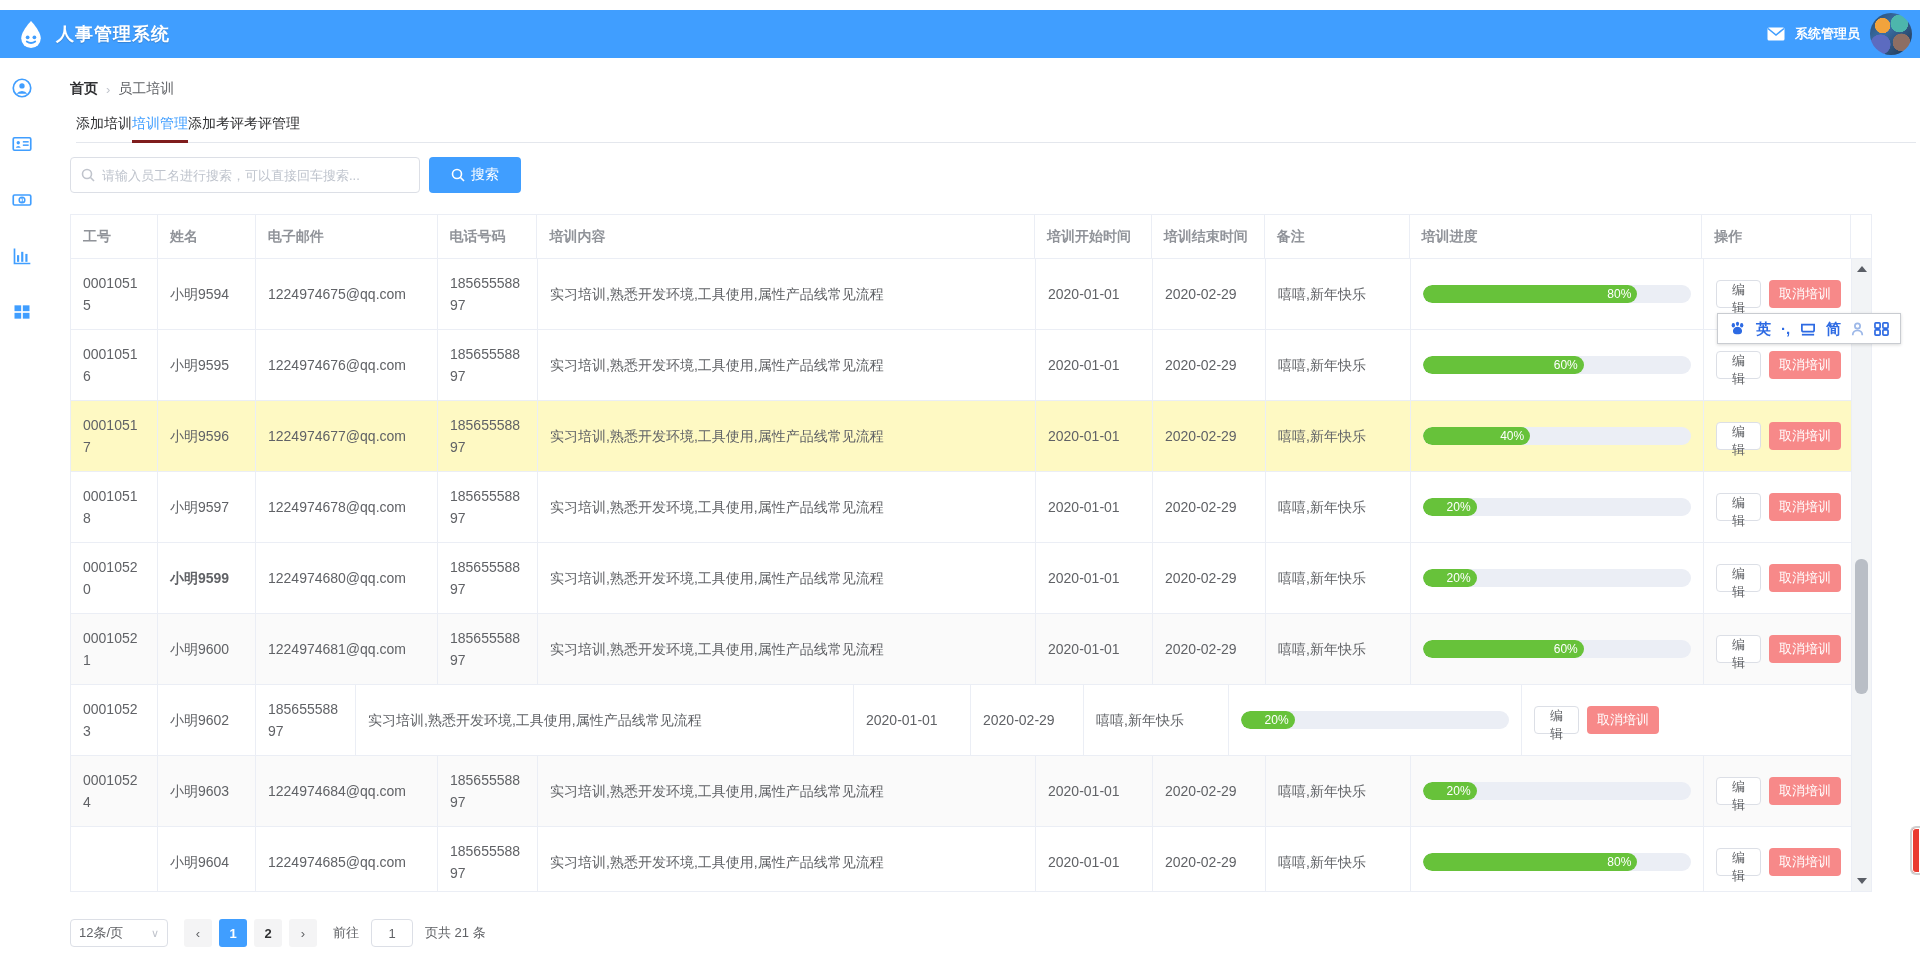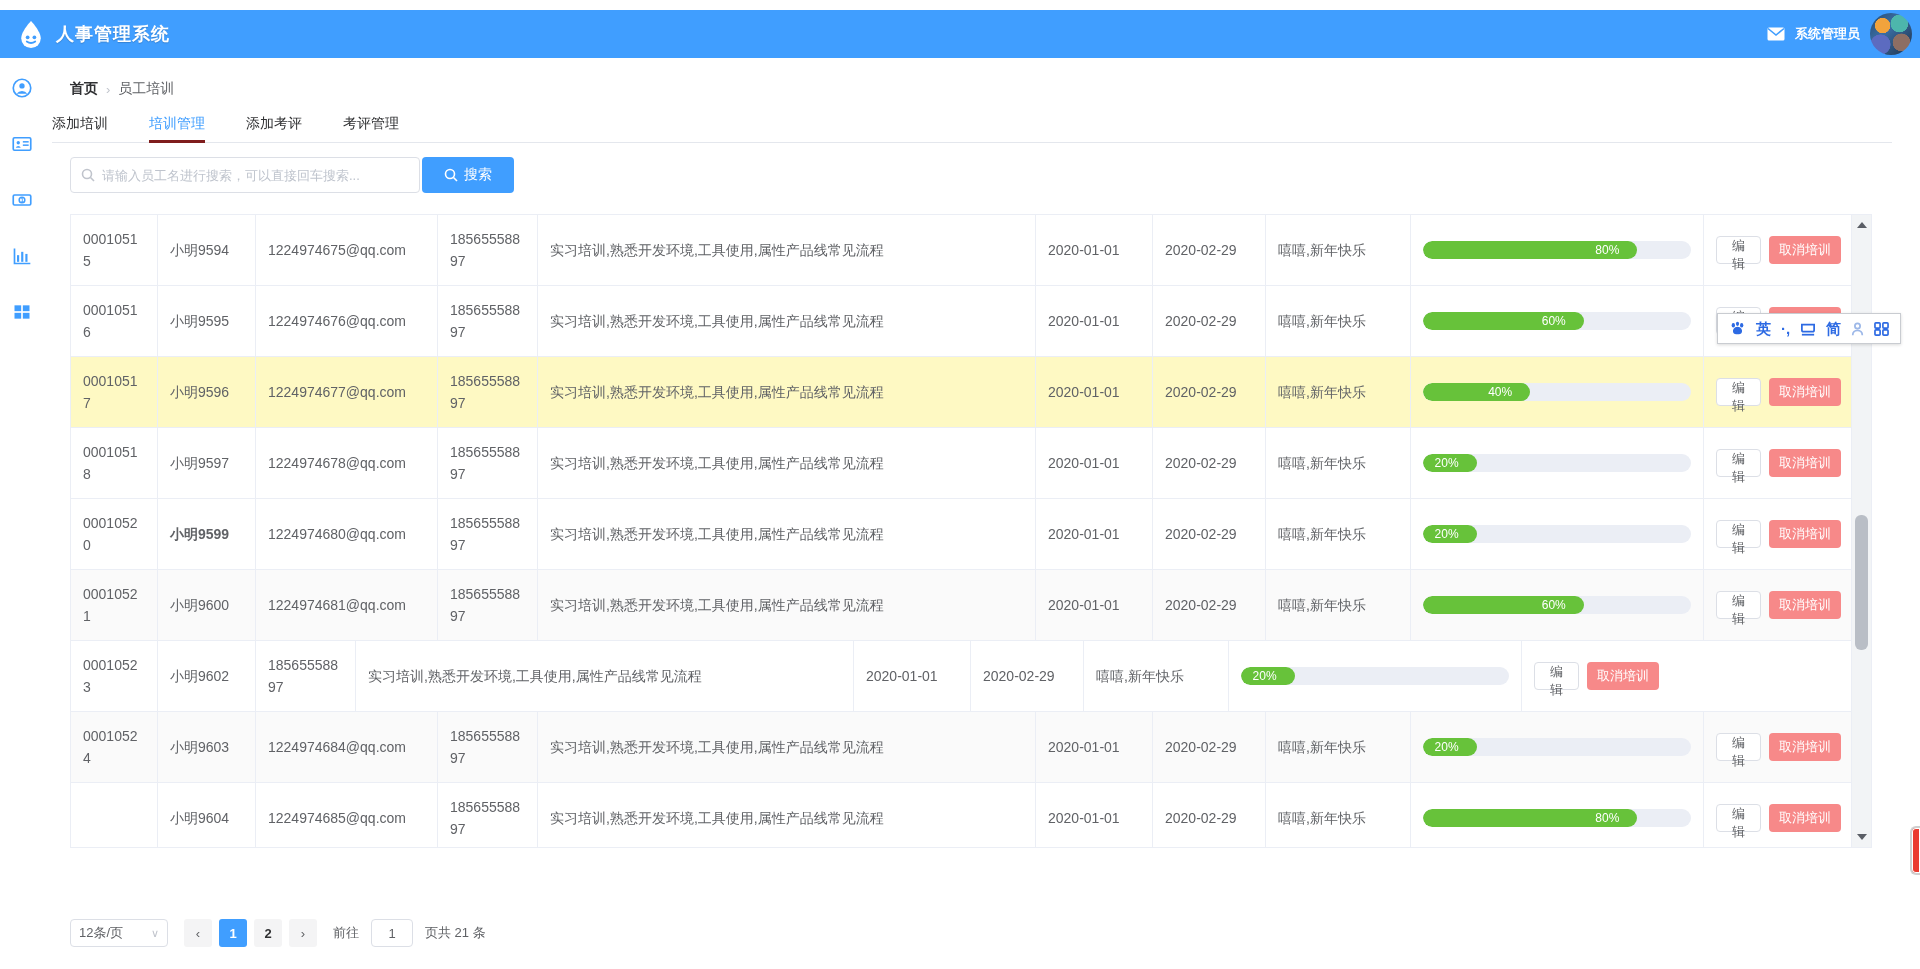--- a/index.html
+++ b/index.html
@@ -29,27 +29,27 @@
     padding-top:20px; gap:36px; }
   .side-icon { width:20px; height:20px; display:block; cursor:pointer; }
 
   
   .breadcrumb { position:absolute; top:80px; left:70px; font-size:14px;
     display:flex; align-items:center; gap:8px; }
   .crumb-home { color:#303133; font-weight:bold; cursor:pointer; }
   .crumb-sep { color:#c0c4cc; font-size:13px; }
   .crumb-cur { color:#606266; }
 
-  .tabs { position:absolute; top:110px; left:52px; width:1840px; height:33px;
-    border-bottom:1px solid #e4e7ed; display:flex; gap:41px; }
+  .tabs { position:absolute; top:110px; left:76px; width:1840px; height:33px;
+    border-bottom:1px solid #e4e7ed; display:flex; }
   .tab { font-size:14px; color:#303133; height:33px; line-height:26px;
     cursor:pointer; }
   .tab.active { color:#409EFF; border-bottom:3px solid #7f1d1d; }
 
-  .search-row { position:absolute; top:157px; left:70px; display:flex; gap:2px; }
+  .search-row { position:absolute; top:157px; left:70px; display:flex; gap:9px; }
   .search-box { width:350px; height:36px; border:1px solid #dcdfe6;
     border-radius:4px; display:flex; align-items:center; padding:0 10px;
     background:#fff; }
   .search-box input { border:none; outline:none; flex:1; font-size:13px;
     color:#606266; margin-left:7px; font-family:inherit; }
   .search-box input::placeholder { color:#bfc4cd; }
   .search-btn { width:92px; height:36px; background:#409EFF; border:none;
     border-radius:4px; color:#fff; font-size:14px; display:flex;
     align-items:center; justify-content:center; gap:6px; cursor:pointer;
     font-family:inherit; }
@@ -64,21 +64,21 @@
   .tbody { height:632px; overflow:hidden; position:relative; }
   .tr { display:flex; height:71px; border-bottom:1px solid #ebeef5;
     background:#fff; }
   .td { font-size:14px; color:#606266; display:flex; align-items:center;
     padding:6px 12px; border-right:1px solid #ebeef5; line-height:22px;
     word-break:break-all; }
   .progress-track { width:277px; height:18px; background:#ebeef5;
     border-radius:9px; position:relative; overflow:hidden; }
   .progress-fill { height:18px; background:#67C23A; border-radius:9px;
     display:flex; align-items:center; justify-content:flex-end; }
-  .progress-label { color:#fff; font-size:12px; padding-right:18px;
+  .progress-label { color:#fff; font-size:12px; padding-right:6px;
     line-height:18px; white-space:nowrap; }
   .btn-edit { height:28px; padding:0 10px; background:#fff;
     border:1px solid #dcdfe6; border-radius:4px; color:#606266; font-size:13px;
     cursor:pointer; font-family:inherit; }
   .btn-cancel { height:28px; padding:0 10px; background:#F78989; border:none;
     border-radius:4px; color:#fff; font-size:13px; cursor:pointer;
     margin-left:8px; font-family:inherit; white-space:nowrap; }
 
   
   .vscroll { position:absolute; top:0; right:0; width:20px; height:632px;
@@ -201,20 +201,33 @@
   <button class="search-btn">
     <svg width="14" height="14" viewBox="0 0 14 14">
       <circle cx="6" cy="6" r="4.5" fill="none" stroke="#fff" stroke-width="1.6"></circle>
       <line x1="9.5" y1="9.5" x2="13" y2="13" stroke="#fff" stroke-width="1.6"></line>
     </svg>
     <span>搜索</span>
   </button>
 </div>
 
 <div class="table">
+  <div class="thead">
+      <div class="th" style="width: 87px;">工号</div>
+      <div class="th" style="width: 98px;">姓名</div>
+      <div class="th" style="width: 182px;">电子邮件</div>
+      <div class="th" style="width: 100px;">电话号码</div>
+      <div class="th" style="width: 498px;">培训内容</div>
+      <div class="th" style="width: 117px;">培训开始时间</div>
+      <div class="th" style="width: 113px;">培训结束时间</div>
+      <div class="th" style="width: 145px;">备注</div>
+      <div class="th" style="width: 293px;">培训进度</div>
+      <div class="th" style="width: 149px;">操作</div>
+      <div class="th" style="width: 20px; padding-left: 0px;"></div>
+    </div>
   <div class="tbody">
     <div class="tr">
         <div class="td" style="width: 87px;">00010515</div>
         <div class="td" style="width: 98px;">小明9594</div>
         <div class="td" style="width: 182px;">1224974675@qq.com</div>
         <div class="td" style="width: 100px;">18565558897</div>
         <div class="td" style="width: 498px;">实习培训,熟悉开发环境,工具使用,属性产品线常见流程</div>
         <div class="td" style="width: 117px;">2020-01-01</div>
         <div class="td" style="width: 113px;">2020-02-29</div>
         <div class="td" style="width: 145px;">嘻嘻,新年快乐</div>

